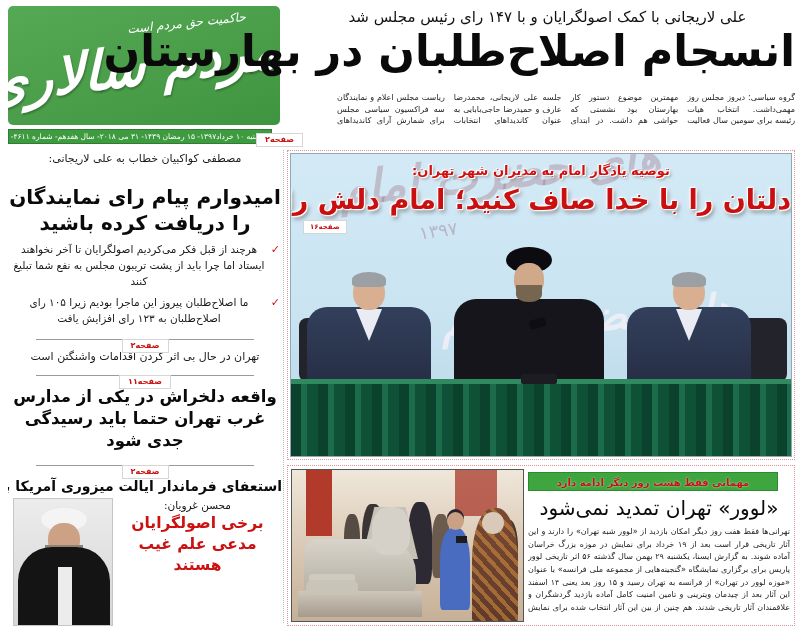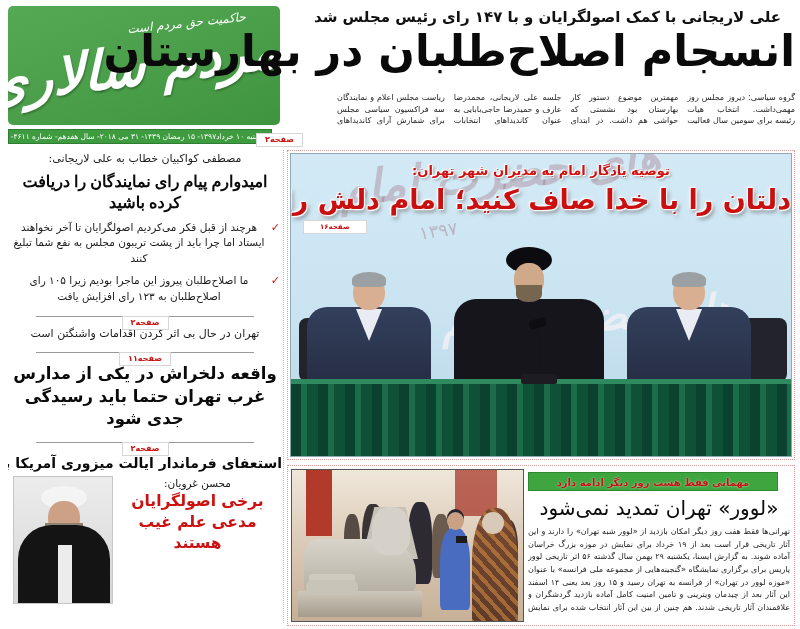--- a/index.html
+++ b/index.html
@@ -28,21 +28,21 @@
   }
   .dateline {
     position:absolute; left:8px; top:129px; width:264px; height:15px;
     background:#3f9b3f; border:1px solid #2e7d32; color:#fff;
     font-size:7.5px; line-height:13px; text-align:center; white-space:nowrap; overflow:hidden;
   }
 
   
   .lead-kicker {
     position:absolute; left:300px; top:8px; width:495px; text-align:center;
-    font-size:15px; font-weight:bold; color:#111;
+    font-size:15px; font-weight:normal; color:#111;
   }
   .lead-headline {
     position:absolute; left:300px; top:26px; width:495px; text-align:center;
     font-size:43px; font-weight:bold; color:#0a0a0a; letter-spacing:-1px; white-space:nowrap;
   }
   .lead-intro {
     position:absolute; left:337px; top:92px; width:458px; height:46px;
     column-count:4; column-gap:9px; font-size:8px; line-height:1.45;
     text-align:justify; color:#222; overflow:hidden;
   }
@@ -81,21 +81,21 @@
   .banner-kicker {
     position:absolute; top:9px; left:0; right:0; text-align:center; z-index:6;
     font-size:13px; font-weight:bold; color:#d01111;
     text-shadow:0 0 2px #fff,0 0 4px #fff,1px 1px 0 #fff,-1px -1px 0 #fff,2px 2px 3px rgba(60,60,60,.55);
   }
   .banner-headline {
     position:absolute; top:30px; left:0; right:0; text-align:center; z-index:6;
     font-size:27px; font-weight:bold; color:#c90f0f; white-space:nowrap;
     text-shadow:0 0 3px #fff,0 0 5px #fff,1px 1px 0 #fff,-1px -1px 0 #fff,2px 3px 4px rgba(50,50,50,.6);
   }
-  .banner-ptag { position:absolute; top:66px; left:12px; z-index:6; font-size:7px; padding:1px 16px; }
+  .banner-ptag { position:absolute; top:66px; left:12px; z-index:6; font-size:7px; padding:1px 6px; }
 
   .chair { position:absolute; bottom:74px; width:50px; height:64px; background:#23242b; border-radius:8px; z-index:1; }
   .person { position:absolute; bottom:77px; z-index:2; }
   .suit  { width:124px; height:72px; border-radius:20px 20px 0 0; background:linear-gradient(#33405c,#272f46); position:relative; }
   .shirt { position:absolute; top:2px; left:50%; margin-left:-13px; width:26px; height:32px;
            background:#e9ecf2; clip-path:polygon(0 0,100% 0,50% 100%); }
   .head  { position:absolute; top:-33px; left:50%; margin-left:-16px; width:32px; height:36px;
            border-radius:50% 50% 46% 46%; background:#d8b091; }
   .head::before { content:""; position:absolute; top:-2px; left:-1px; right:-1px; height:15px;
            border-radius:50% 50% 20% 20%; background:#9aa0a3; }
@@ -114,21 +114,21 @@
     position:absolute; left:0; right:0; bottom:0; height:77px; z-index:3;
     background:repeating-linear-gradient(90deg,#0c structure?#000 0);
     background:repeating-linear-gradient(90deg,#0b422e 0 10px,#1c6c4c 10px 16px,#0f5136 16px 27px);
     border-top:5px solid #2f8a5f;
   }
 
   
   .leftcol { position:absolute; left:8px; top:150px; width:274px; color:#111; }
   .kicker  { text-align:center; font-size:11px; color:#1a1a1a; margin-top:2px; }
   .h-black { text-align:center; font-weight:bold; color:#0a0a0a; }
-  .s1-h { font-size:16px; line-height:1.3; margin-top:7px;font-family:Liberation Serif, serif; }
+  .s1-h { font-size:20px; line-height:1.3; margin-top:19px; }
   .bullet { position:relative; text-align:center; font-size:10.5px; line-height:1.5;
             color:#1a1a1a; margin:6px 4px 0 4px; padding-right:12px; }
   .check { position:absolute; right:-2px; top:0; color:#cc1111; font-weight:bold; font-size:11px; }
   .sep { position:relative; text-align:center; margin:6px 28px 4px 28px; height:13px; }
   .sep::before { content:""; position:absolute; left:0; right:0; top:6px; border-top:1px solid #9a9a9a; }
   .sep .ptag { position:relative; }
   .s2-h { font-size:21px; line-height:1.3; margin-top:2px; color:#9b1b1b; text-align:center; font-weight:bold; }
   .s3-h { font-size:16.5px; line-height:1.35; margin-top:4px; }
   .s4-h { font-size:14px; line-height:1.4; margin-top:5px; white-space:nowrap; overflow:hidden; }
   .story5 { margin-top:2px; overflow:hidden; }

